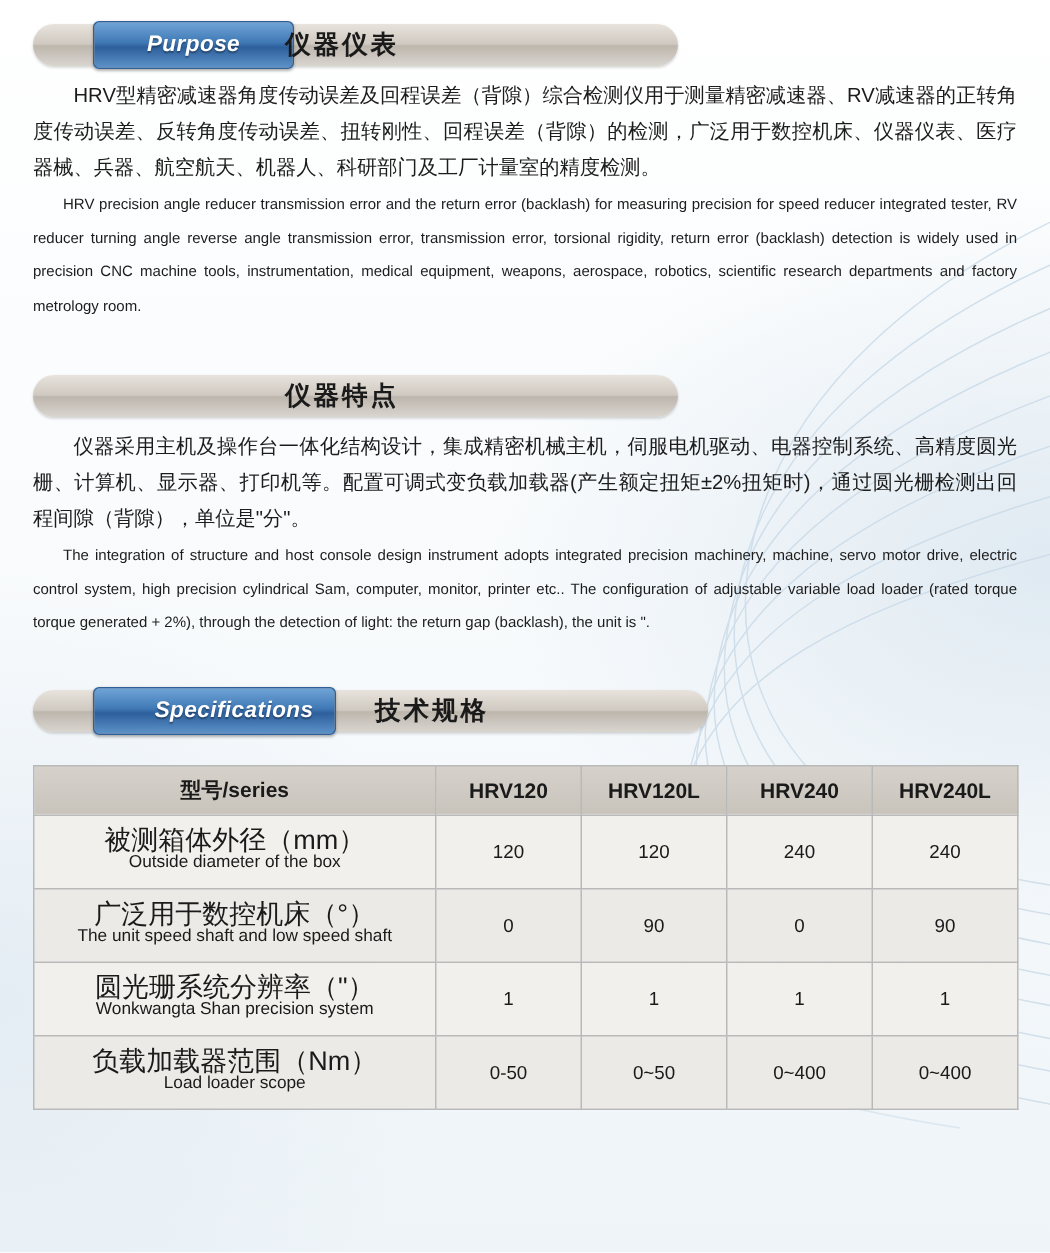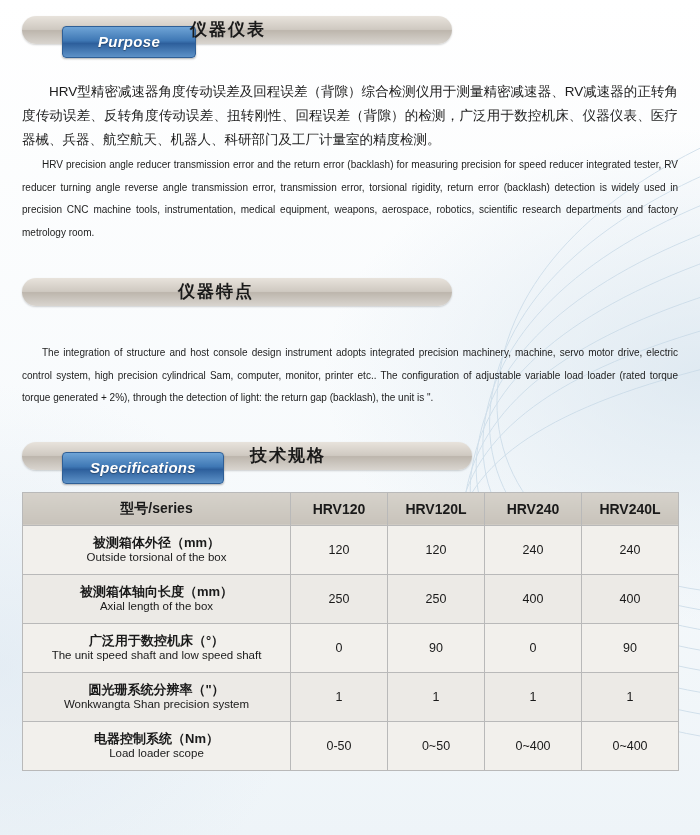--- a/index.html
+++ b/index.html
@@ -69,39 +69,38 @@
     border: 1px solid #2f5f96;
     box-shadow: 0 1px 2px rgba(0,0,0,0.3);
     color: #ffffff;
     font-size: 15px;
     font-style: italic;
     font-weight: bold;
     line-height: 30px;
     text-align: center;
     letter-spacing: 0.3px;
     text-shadow: 0 1px 1px rgba(0,0,0,0.35);
-    margin-top: 12px;
-  }
-  .sec-tab.w-spec { min-width: 132px; }
+  }
+  .sec-tab.w-spec { min-width: 132px; text-align: right; }
   .sec-cn {
     position: absolute;
     top: 3px;
     font-size: 17px;
     font-weight: bold;
     color: #1a1a1a;
     letter-spacing: 2px;
     line-height: 26px;
   }
   .sec-cn.p1 { left: 168px; }
-  .sec-cn.p2 { left: 156px; }
+  .sec-cn.p2 { left: 168px; }
   .sec-cn.p3 { left: 228px; }
 
   
   .para-block {
-    margin: 32px 22px 0 22px;
+    margin: 4px 22px 0 22px;
   }
   p.cn {
     margin: 0 0 2px 0;
     font-size: 13.5px;
     line-height: 24px;
     text-align: justify;
     text-indent: 2em;
     color: #1c1c1c;
   }
   p.en {
@@ -142,22 +141,22 @@
   }
   table.spec tbody tr:nth-child(even) td {
     background: #eceae6;
   }
   td.lbl {
     padding: 3px 4px;
     line-height: 15px;
   }
   td.lbl .cn-l {
     display: block;
-    font-size: 13px;
-    font-weight: bold;
+    font-size: 18px;
+    font-weight: normal;
   }
   td.lbl .en-l {
     display: block;
     font-size: 11.5px;
   }
   td.val {
     font-size: 12.5px;
   }
   col.c-label { width: 268px; }
   col.c-val { width: 97px; }
@@ -199,20 +198,21 @@
       <p class="en indent">HRV precision angle reducer transmission error and the return error (backlash) for measuring precision for speed reducer integrated tester, RV reducer turning angle reverse angle transmission error, transmission error, torsional rigidity, return error (backlash) detection is widely used in precision CNC machine tools, instrumentation, medical equipment, weapons, aerospace, robotics, scientific research departments and factory metrology room.</p>
     </div>
 
     <div style="height:32px"></div>
     <div class="sec-head">
       <div class="sec-bar"></div>
       <div class="sec-cn p2">仪器特点</div>
     </div>
 
     <div class="para-block">
+      <p class="cn">仪器采用主机及操作台一体化结构设计，集成精密机械主机，伺服电机驱动、电器控制系统、高精度圆光栅、计算机、显示器、打印机等。配置可调式变负载加载器(产生额定扭矩±2%扭矩时)，通过圆光栅检测出回程间隙（背隙），单位是"分"。</p>
       <p class="en indent">The integration of structure and host console design instrument adopts integrated precision machinery, machine, servo motor drive, electric control system, high precision cylindrical Sam, computer, monitor, printer etc.. The configuration of adjustable variable load loader (rated torque torque generated + 2%), through the detection of light: the return gap (backlash), the unit is ".</p>
     </div>
 
     <div style="height:30px"></div>
     <div class="sec-head">
       <div class="sec-bar wide"></div>
       <div class="sec-tab w-spec">Specifications</div>
       <div class="sec-cn p3">技术规格</div>
     </div>
 
@@ -231,60 +231,50 @@
             <th>HRV120</th>
             <th>HRV120L</th>
             <th>HRV240</th>
             <th>HRV240L</th>
           </tr>
         </thead>
         <tbody>
           <tr>
             <td class="lbl">
               <span class="cn-l">被测箱体外径（mm）</span>
-              <span class="en-l">Outside torsional of the box</span>
+              <span class="en-l">Outside diameter of the box</span>
             </td>
             <td class="val">120</td>
             <td class="val">120</td>
             <td class="val">240</td>
             <td class="val">240</td>
           </tr>
           <tr>
             <td class="lbl">
-              <span class="cn-l">被测箱体轴向长度（mm）</span>
-              <span class="en-l">Axial length of the box</span>
-            </td>
-            <td class="val">250</td>
-            <td class="val">250</td>
-            <td class="val">400</td>
-            <td class="val">400</td>
-          </tr>
-          <tr>
-            <td class="lbl">
               <span class="cn-l">广泛用于数控机床（°）</span>
               <span class="en-l">The unit speed shaft and low speed shaft</span>
             </td>
             <td class="val">0</td>
             <td class="val">90</td>
             <td class="val">0</td>
             <td class="val">90</td>
           </tr>
           <tr>
             <td class="lbl">
               <span class="cn-l">圆光珊系统分辨率（"）</span>
               <span class="en-l">Wonkwangta Shan precision system</span>
             </td>
             <td class="val">1</td>
             <td class="val">1</td>
             <td class="val">1</td>
             <td class="val">1</td>
           </tr>
           <tr>
             <td class="lbl">
-              <span class="cn-l">电器控制系统（Nm）</span>
+              <span class="cn-l">负载加载器范围（Nm）</span>
               <span class="en-l">Load loader scope</span>
             </td>
             <td class="val">0-50</td>
             <td class="val">0~50</td>
             <td class="val">0~400</td>
             <td class="val">0~400</td>
           </tr>
 
         </tbody>
       </table>

